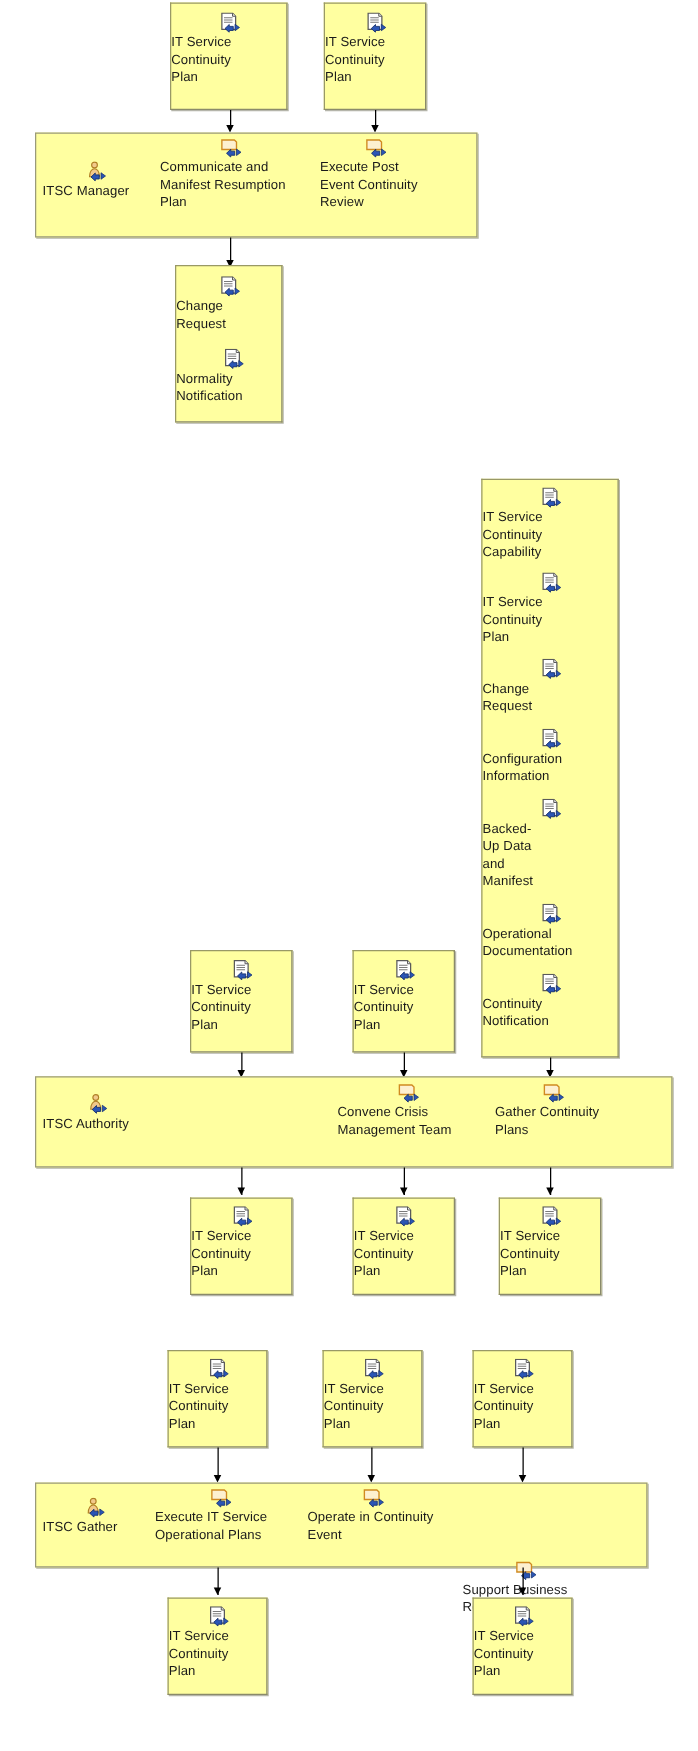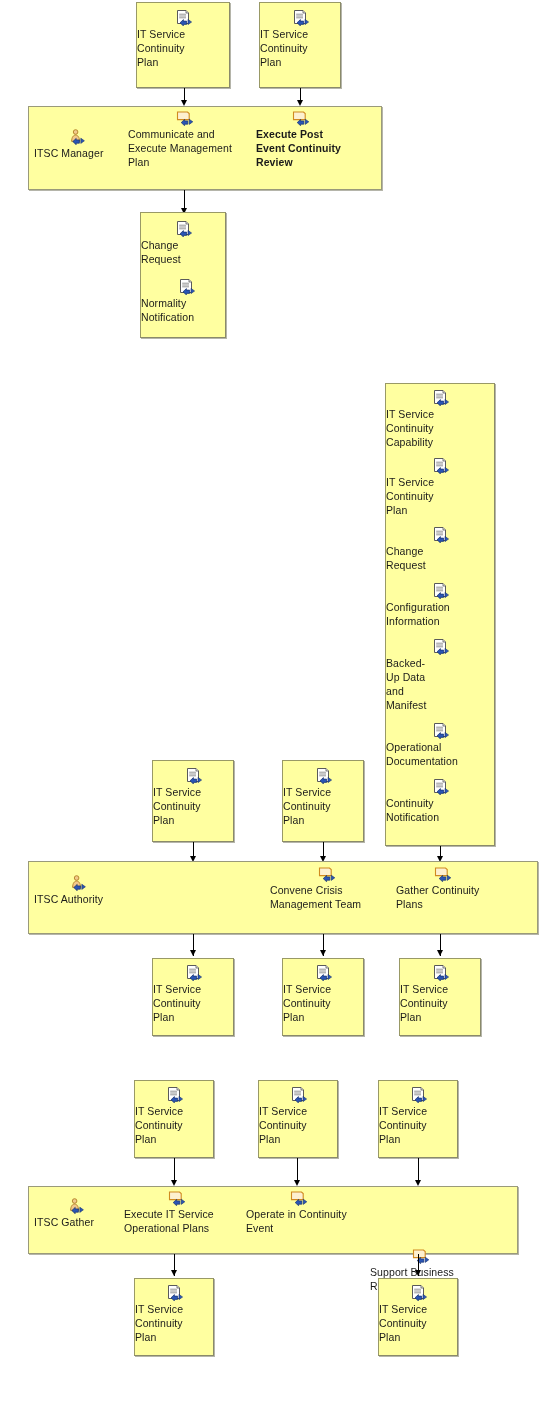--- a/index.html
+++ b/index.html
@@ -147,25 +147,25 @@
         <use href="#sym-role"></use>
       </svg>
     <span class="lbl">ITSC Manager</span>
   </div>
 
   <div class="cell left" style="left:128px; top:110px; width:116px;">
     <svg class="ic" style="margin-left:48px;">
         <use href="#sym-task"></use>
       </svg>
     <span class="lbl">Communicate and
-Execute Management
-Plan</span>
-  </div>
-
-  <div class="cell left" style="left:256px; top:110px; width:106px;font-weight:bold;">
+Manifest Resumption
+Plan</span>
+  </div>
+
+  <div class="cell left" style="left:256px; top:110px; width:106px;">
     <svg class="ic" style="margin-left:36px;">
         <use href="#sym-task"></use>
       </svg>
     <span class="lbl">Execute Post
 Event Continuity
 Review</span>
   </div>
 
   <div class="conn" style="left:184px; top:190px; height:20px;"></div>
   <div class="arrow" style="left:181px; top:208px;"></div>

